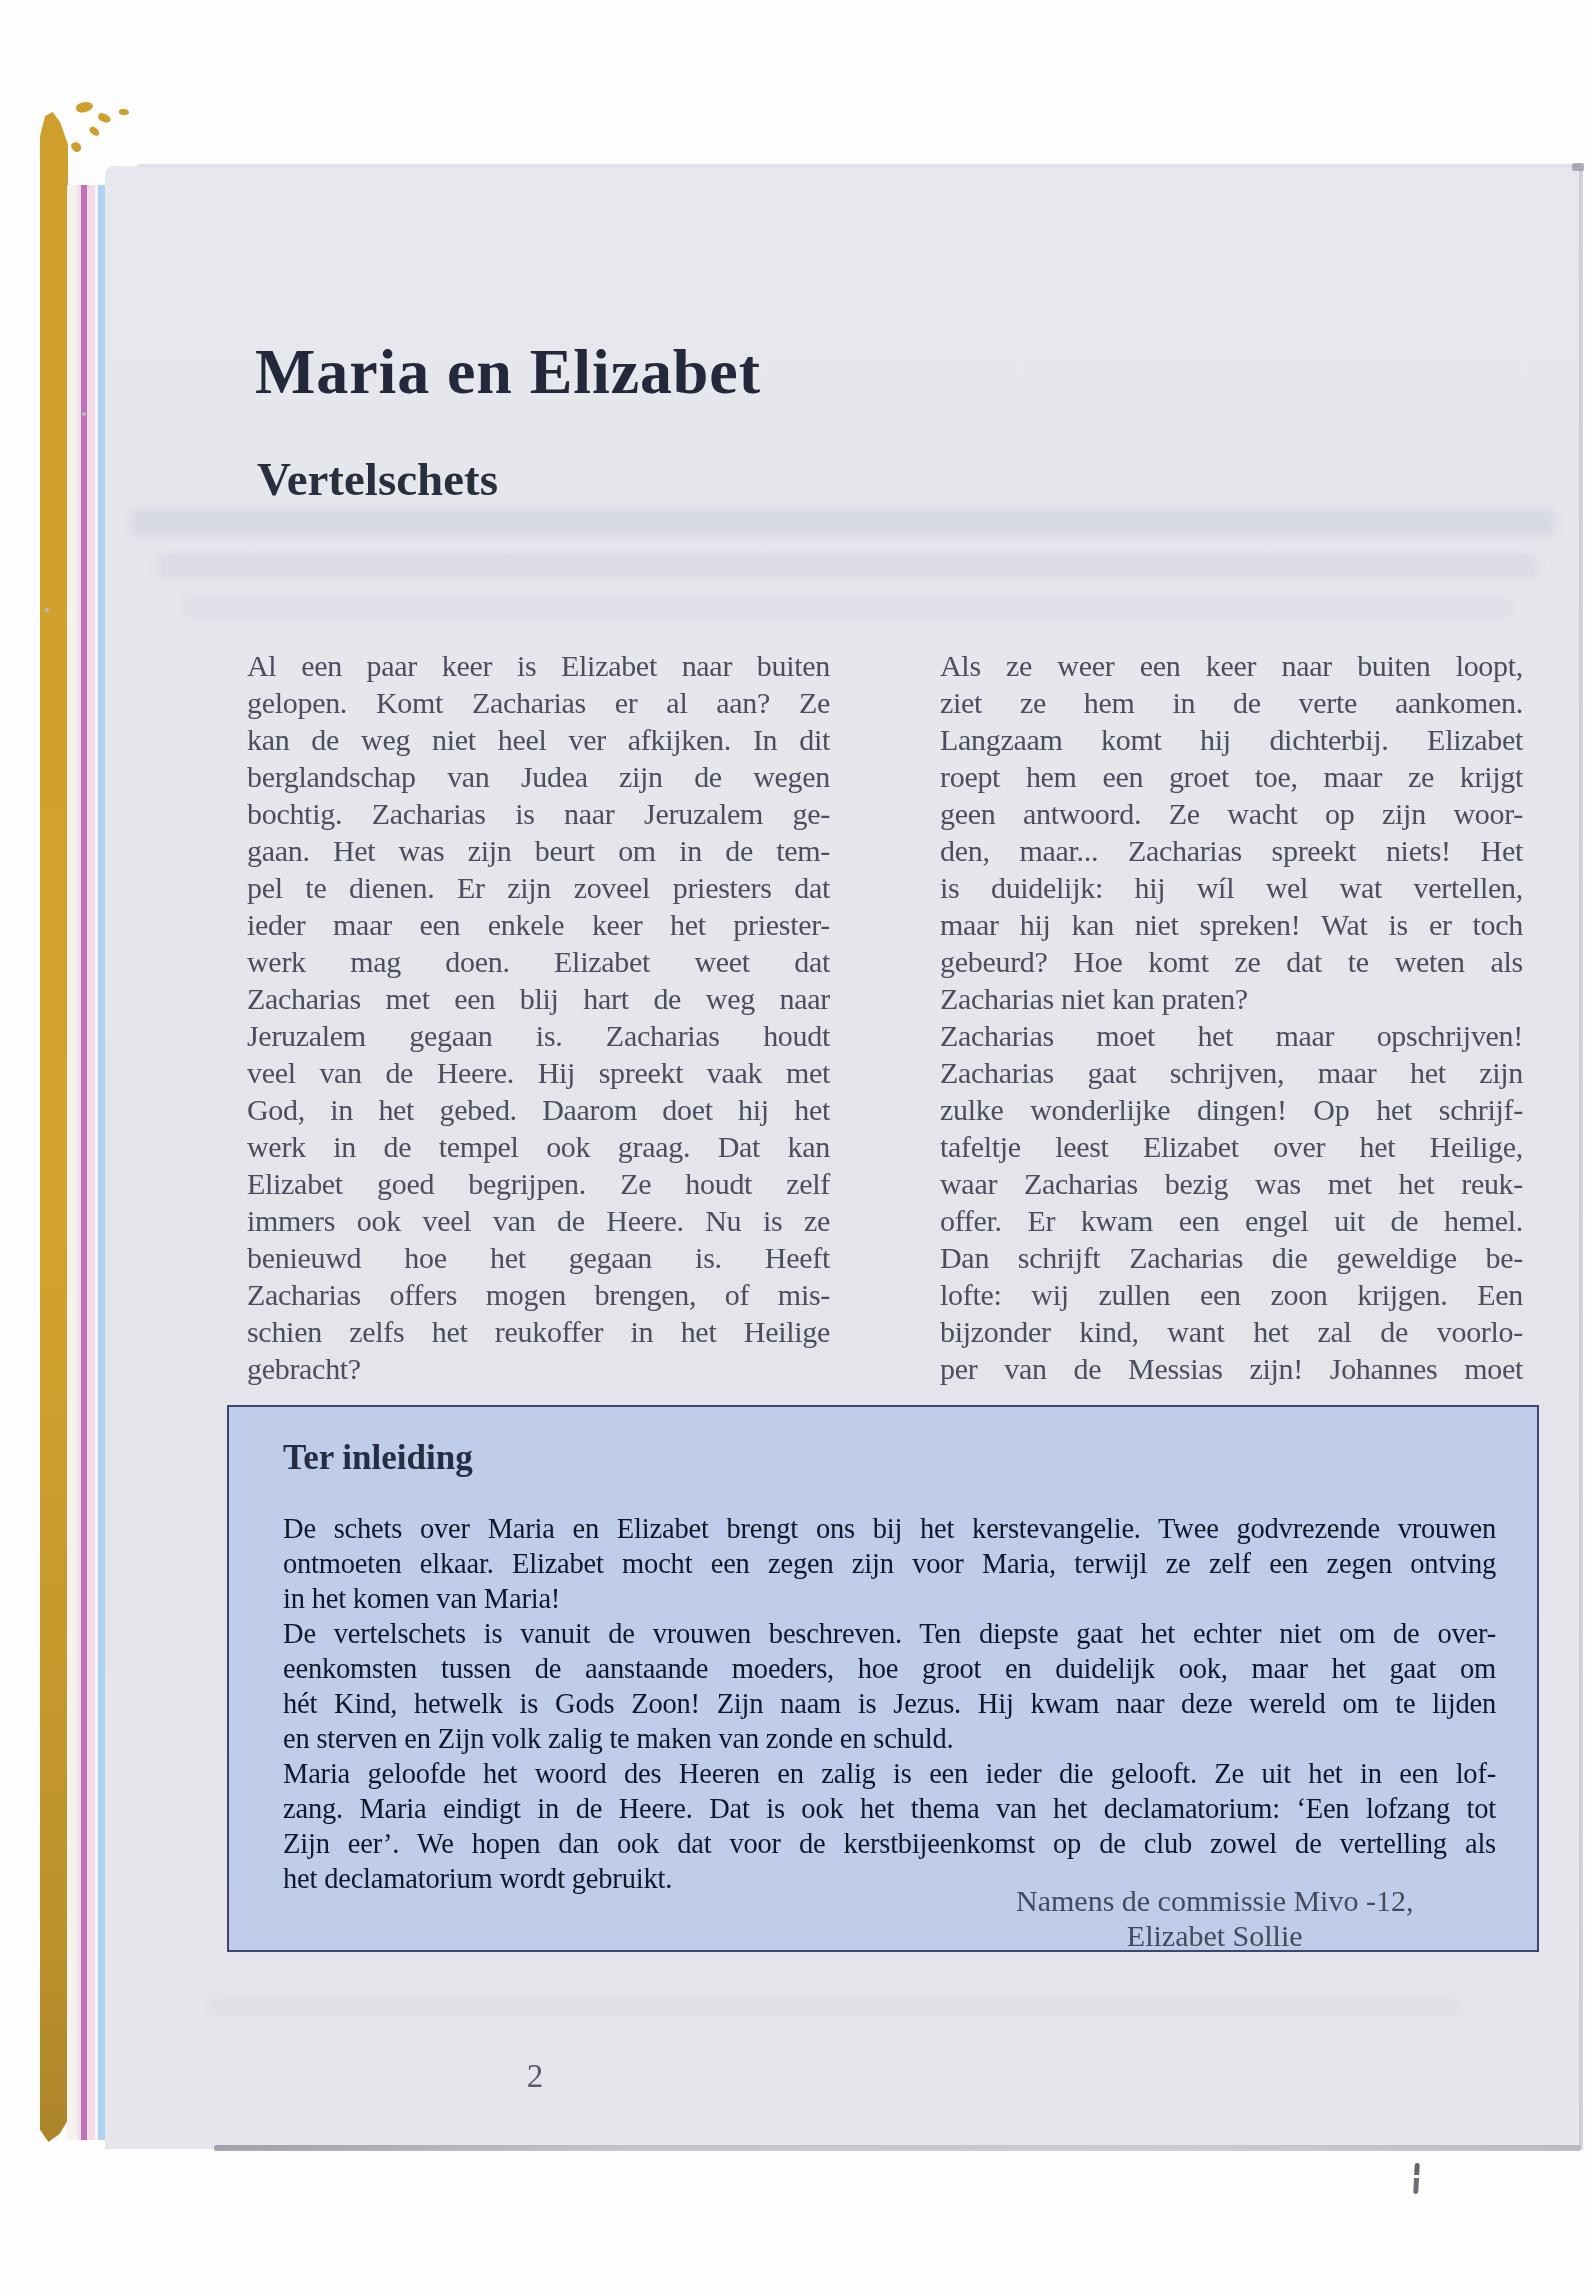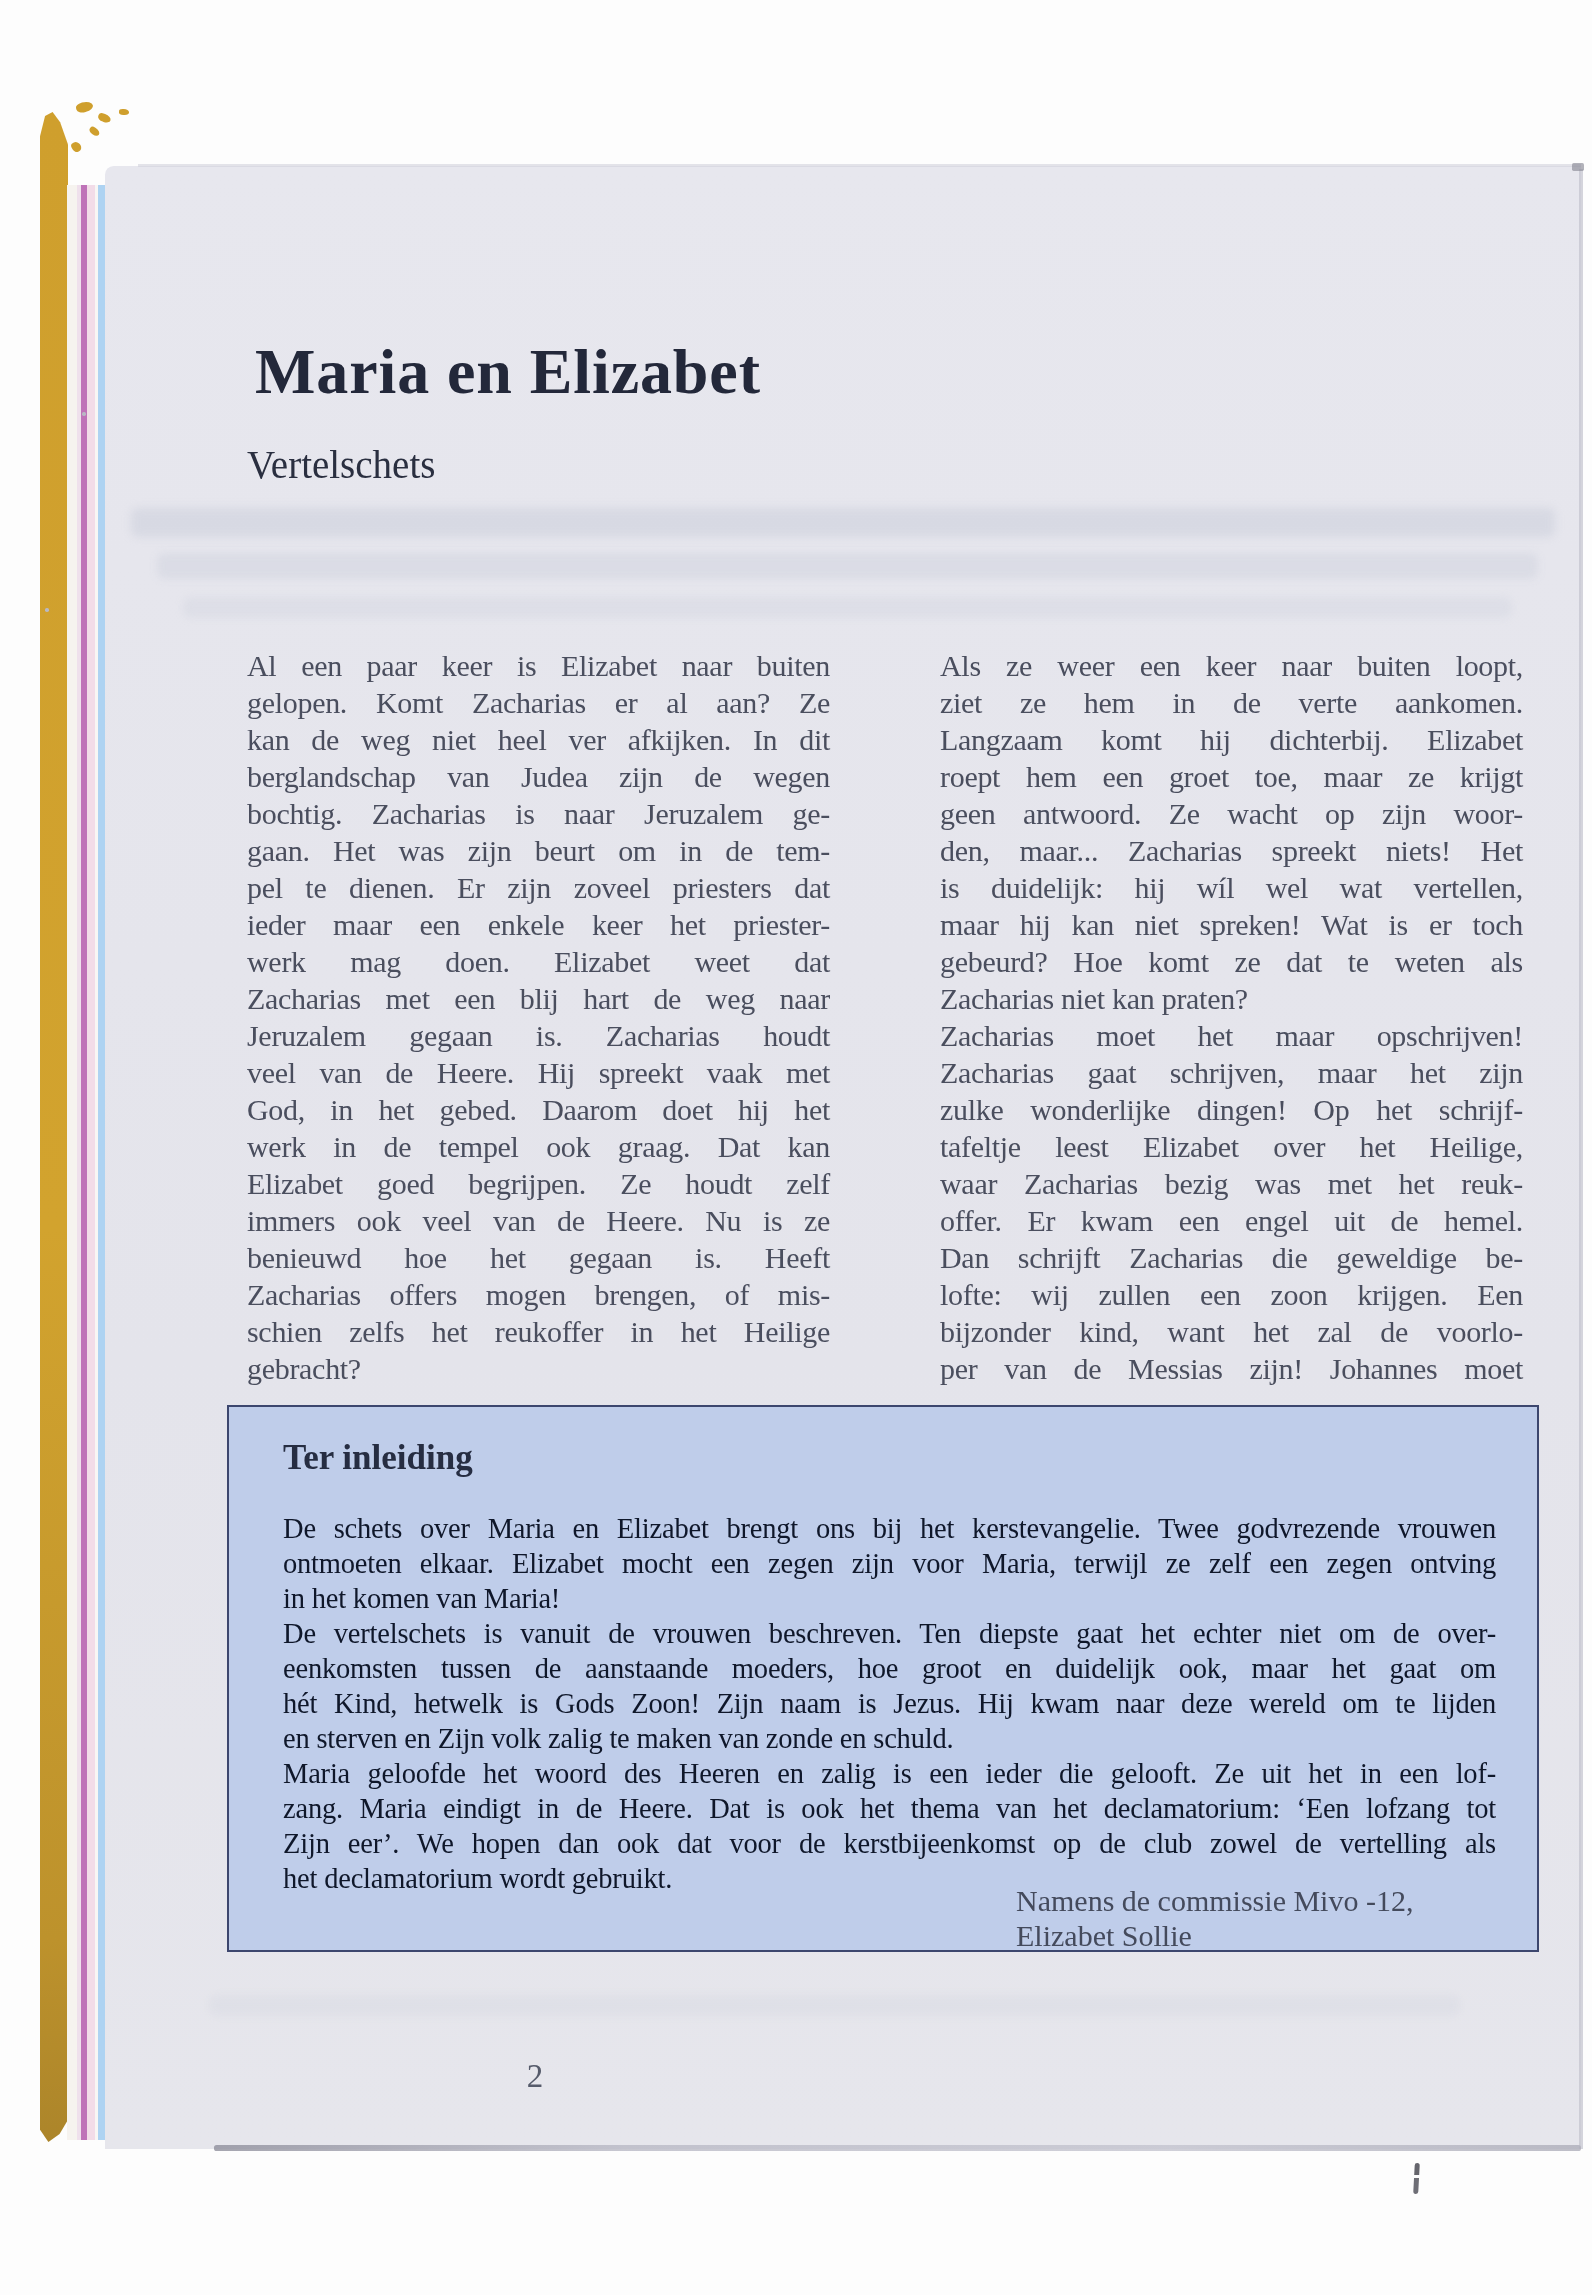--- a/index.html
+++ b/index.html
@@ -29,22 +29,22 @@
     background:linear-gradient(180deg,#e7e7ee 0%,#e4e4eb 60%,#e6e6ec 100%);
     border-top-left-radius:8.6px;
   }
   .ghost{position:absolute;background:rgba(183,188,206,.30);filter:blur(4.3px);border-radius:7px;}
   .page-title{
     position:absolute;left:142px;top:161px;margin:8px;
     font-size:64px;font-weight:bold;letter-spacing:0.9px;color:var(--text-title,#23283a);
     white-space:nowrap;
   }
   .page-subtitle{
-    position:absolute;left:142px;top:276px;margin:0;
-    font-size:39px;font-weight:normal;color:#2a2f40;white-space:nowrap;
+    position:absolute;left:142px;top:276px;margin:10px;
+    font-size:47px;font-weight:bold;color:#2a2f40;white-space:nowrap;
   }
   .col{
     position:absolute;top:481px;width:583px;
     font-size:30px;line-height:37px;letter-spacing:-0.3px;
     color:var(--text-body,#4a4e5e);
   }
   .col-left{left:142px;}
   .col-right{left:835px;}
   .tline{white-space:normal;}
   .jl{text-align:justify;text-align-last:justify;}
@@ -56,21 +56,21 @@
     padding:32px 41px 0 54px;
   }
   .box-heading{
     font-size:35px;font-weight:bold;color:#262d42;margin:0 0 34px 0;line-height:38px;
   }
   .box-lines{
     font-size:28.5px;line-height:35px;letter-spacing:-0.2px;color:#0f172a;
   }
   .signature{
     position:absolute;left:911px;top:1717px;
-    font-size:30px;line-height:35px;color:#444a5c;
+    font-size:30px;line-height:35px;color:#444a5c;text-align:center;
   }
   .page-number{
     position:absolute;left:387px;top:1892px;width:86px;text-align:center;
     font-size:33px;color:#565b6b;
   }
   
   .shadow-bottom{
     position:absolute;left:214px;top:2145px;width:1367px;height:6px;opacity:.8;border-radius:2.6px;
     background:linear-gradient(to right,#8f8f9c,#b9b9c5 30%,#c4c4cf 70%,#aeaeba);
   }

